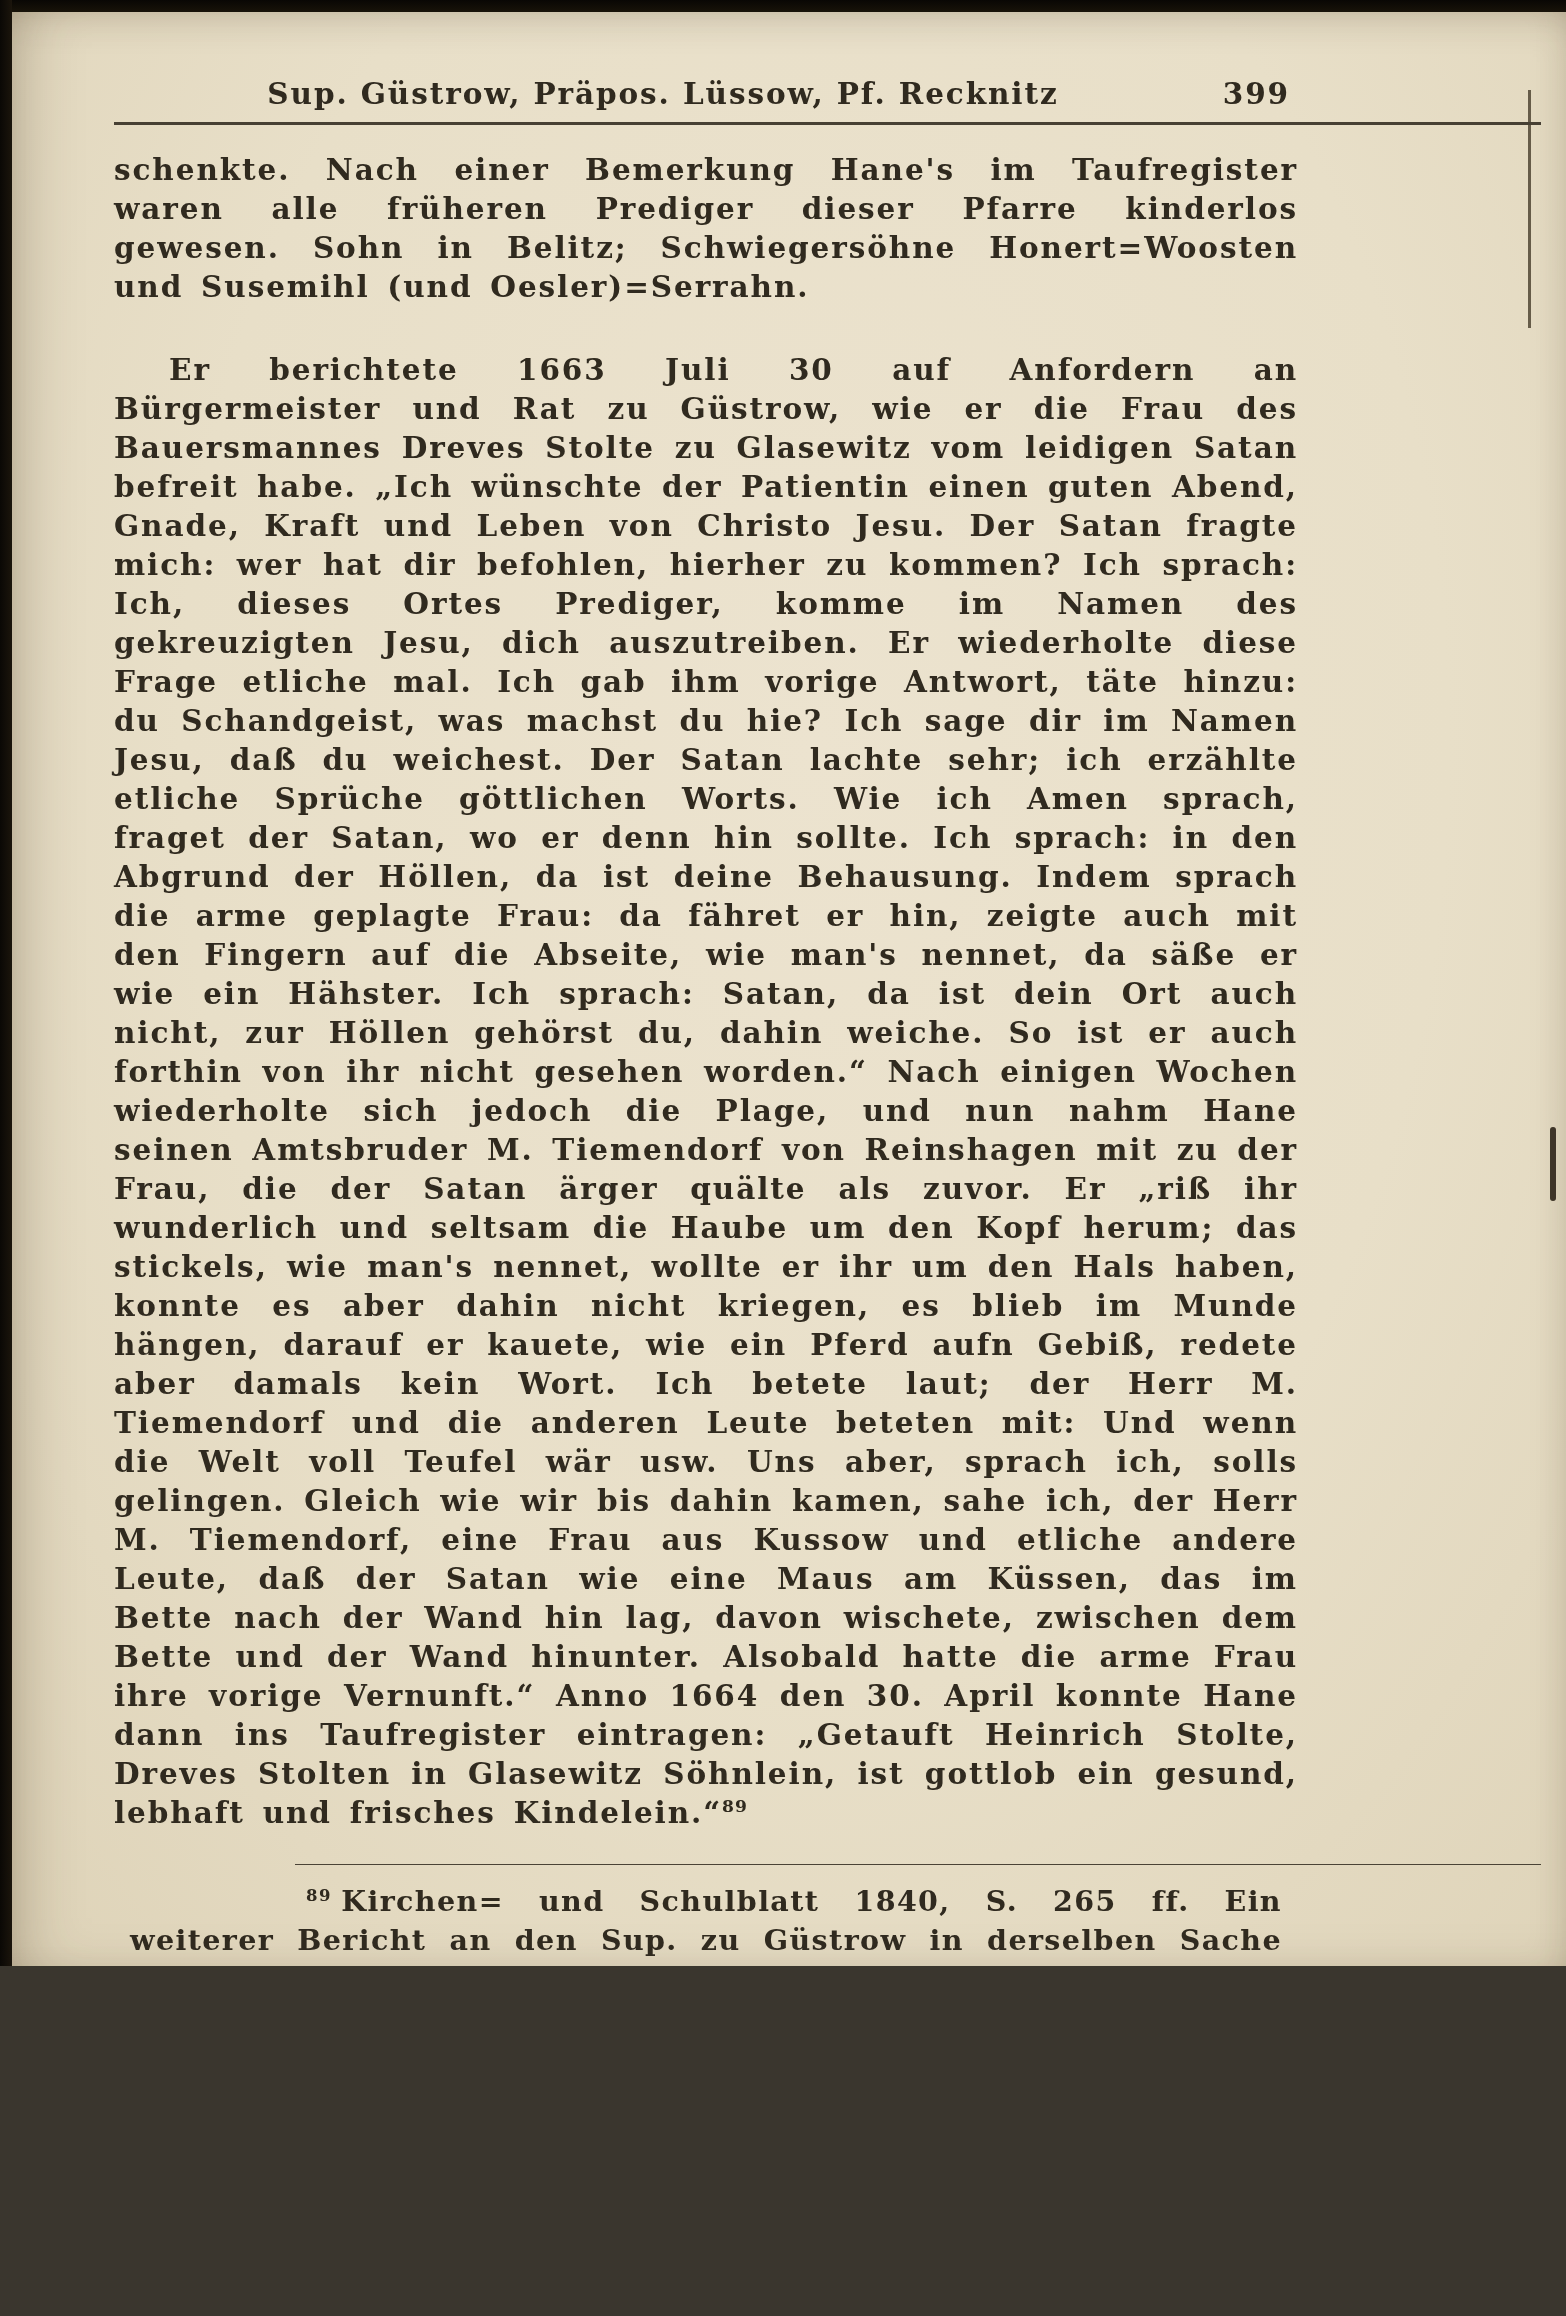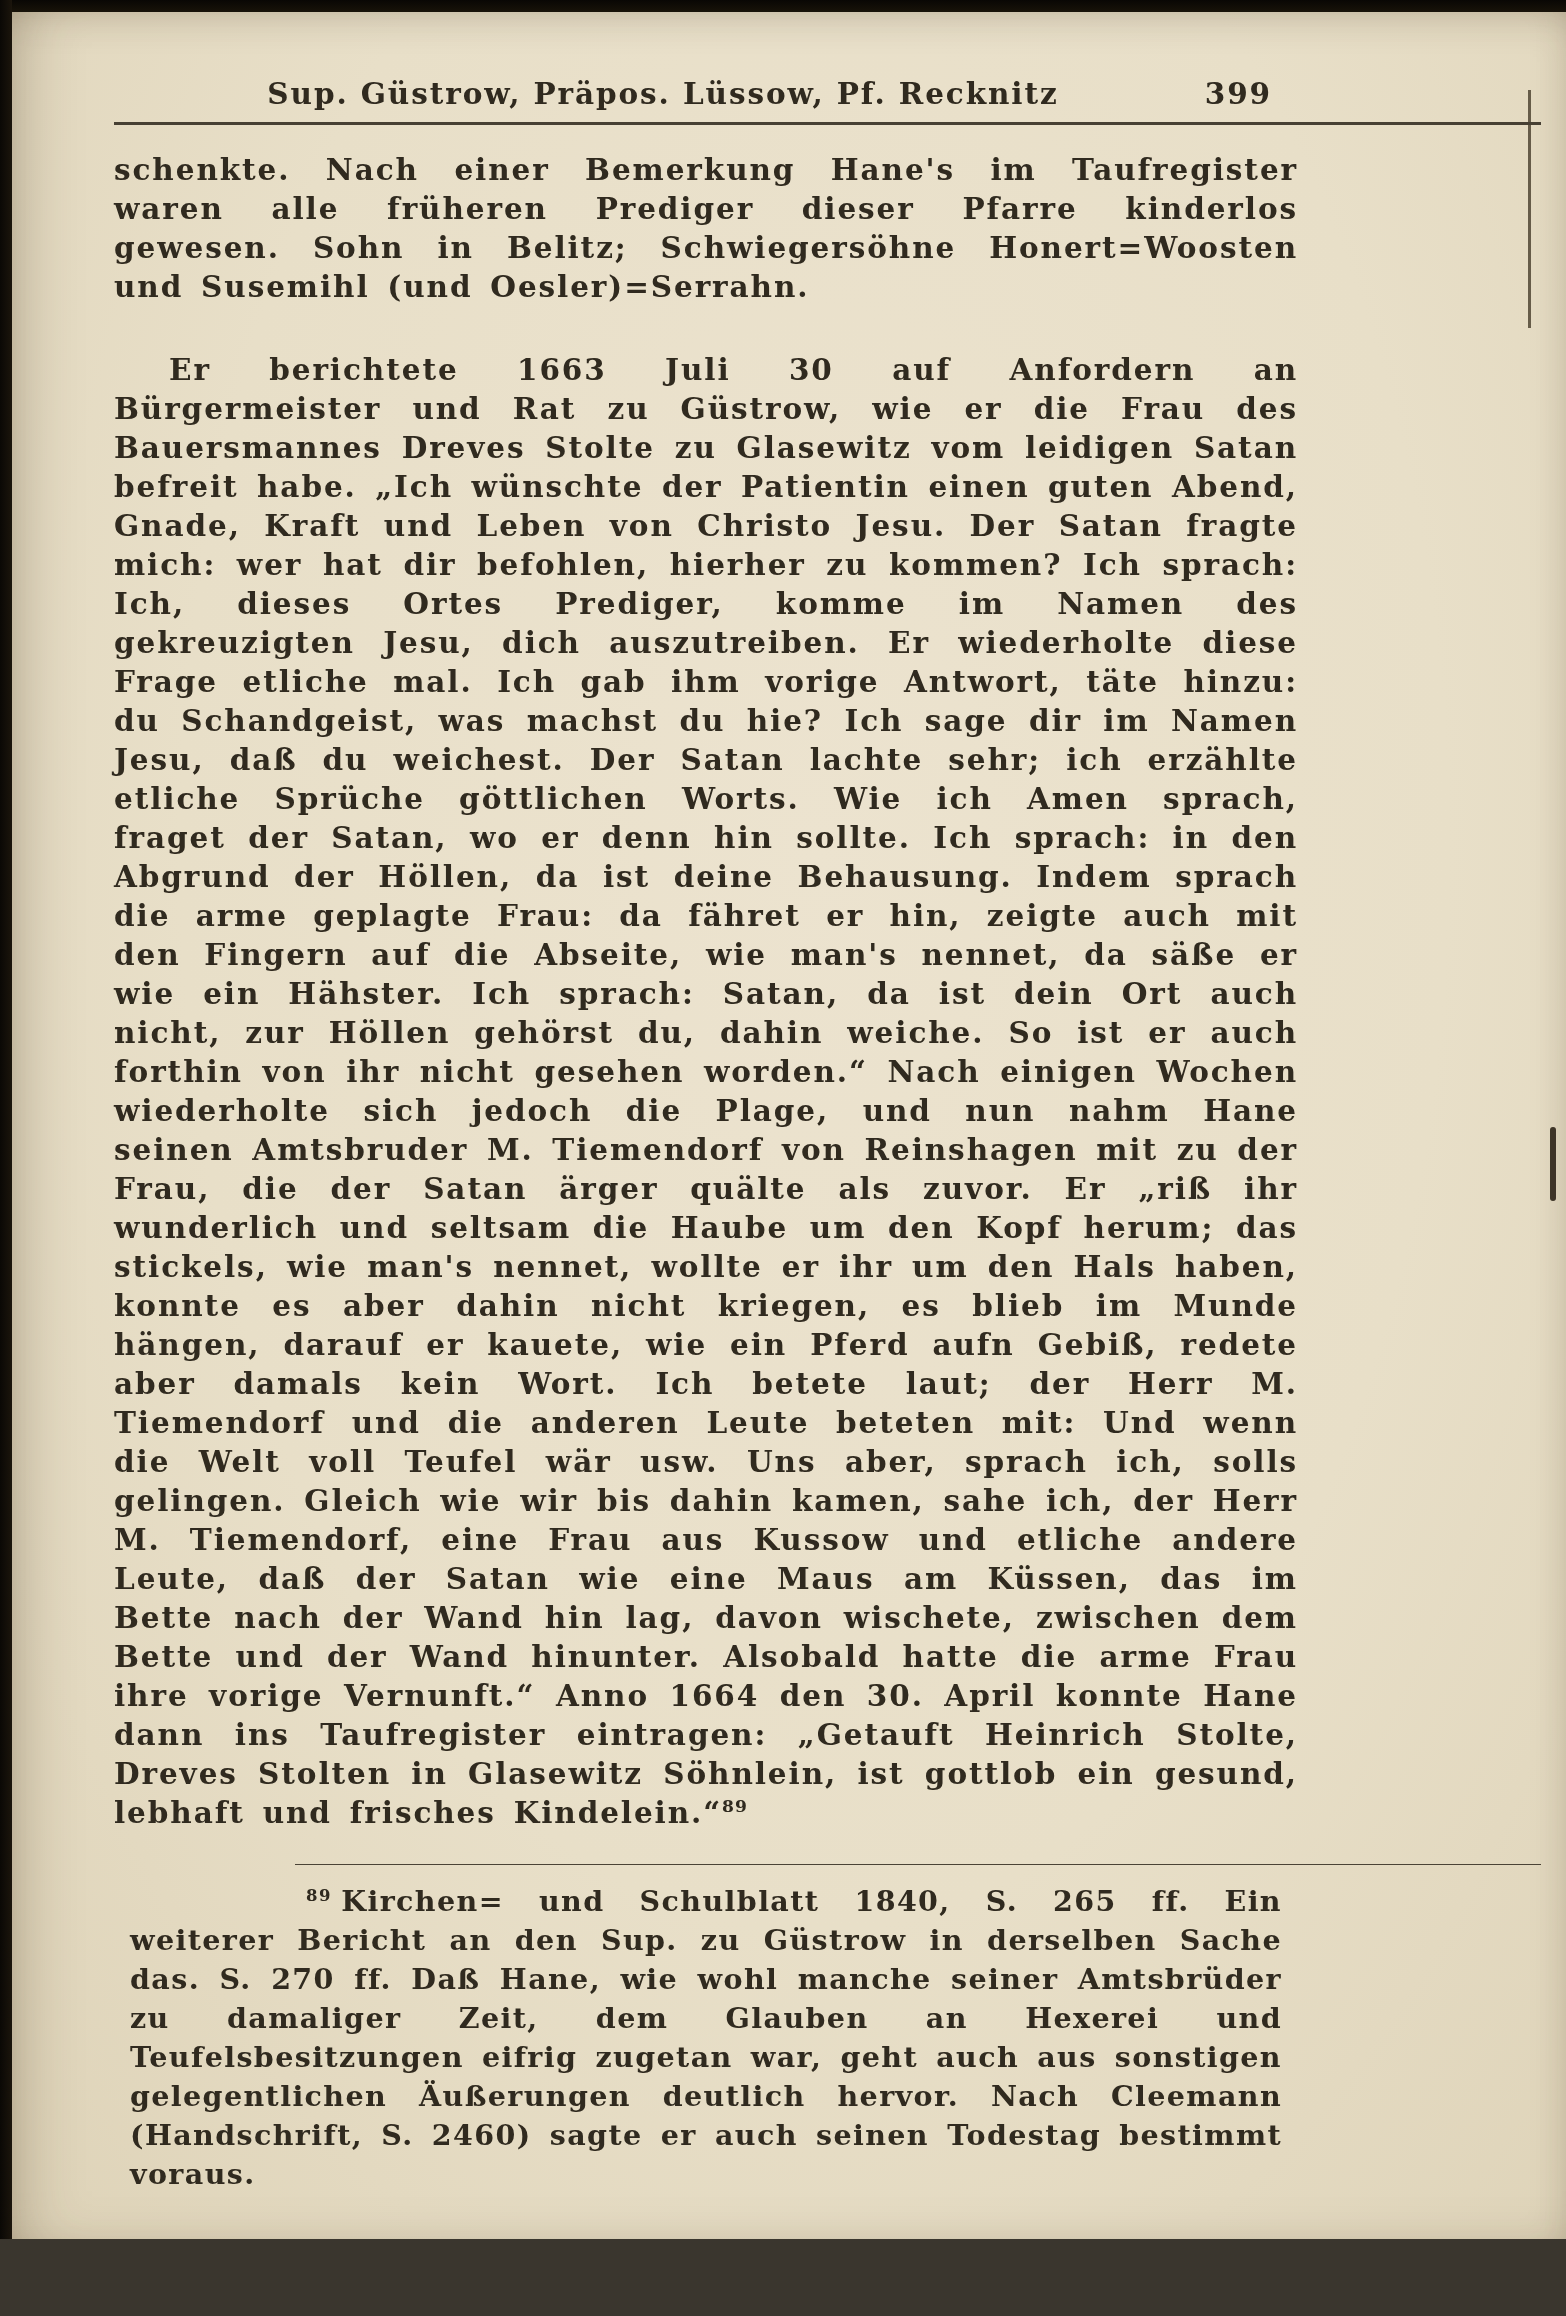--- a/index.html
+++ b/index.html
@@ -3,21 +3,21 @@
 <meta charset="utf-8">
 <style>
   html, body {
     margin: 0;
     padding: 0;
     background: #3a362e;
   }
   .page {
     position: relative;
     width: 1566px;
-    height: 2239px;
+    height: 1966px;
     margin: 0 auto;
     overflow: hidden;
     background:
       radial-gradient(ellipse at 52% 38%, #ece3cf 0%, #e8dfc8 55%, #ded3b8 100%);
     box-shadow: inset 44px 0 67px -32px rgba(62,47,24,0.35),
                 inset 0 28.5px 48px -24px rgba(62,47,24,0.30),
                 inset -17px 0 48px -28.5px rgba(62,47,24,0.22);
     font-family: "DejaVu Serif", "Liberation Serif", serif;
     color: #302a1f;
   }
@@ -58,21 +58,21 @@
     font-weight: 700;
     letter-spacing: 1.9px;
   }
   .head-title {
     display: block;
     text-align: center;
     transform: translateX(-43px);
   }
   .page-number {
     position: absolute;
-    right: 26px; top: 0;
+    right: 8px; top: 0;
   }
   .head-rule {
     margin-top: 5.7px;
     width: 1427px;      
     height: 2.9px;
     background: #474033;
   }
 
   .body-text {
     margin-top: 25px;

